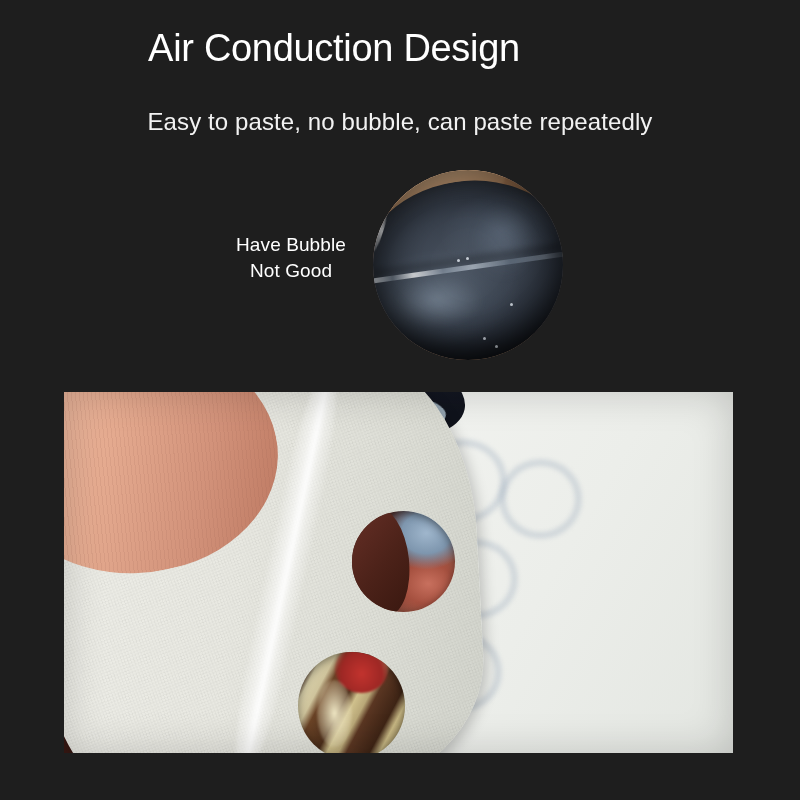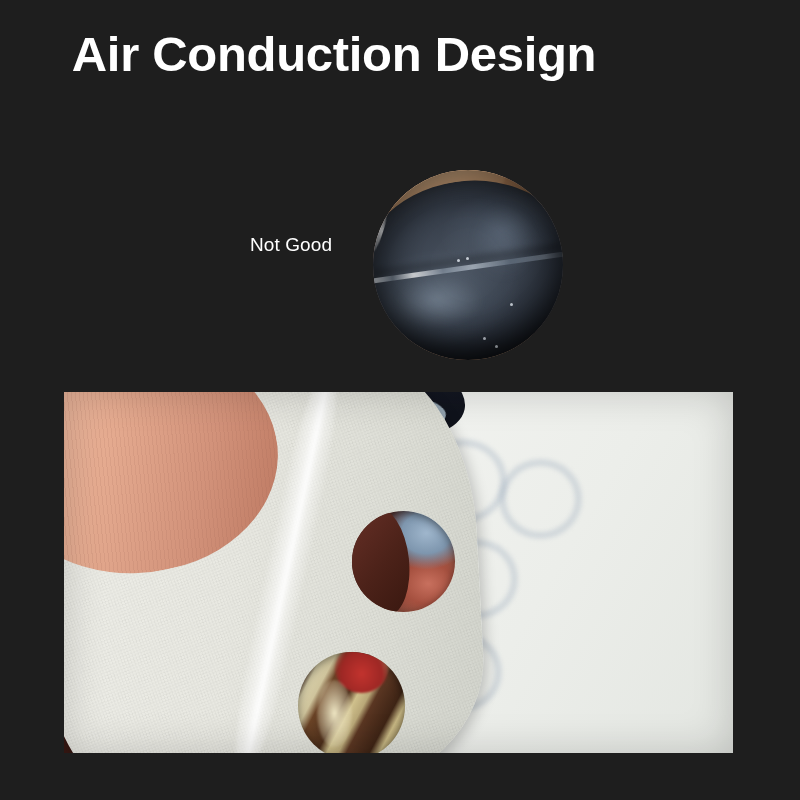--- a/index.html
+++ b/index.html
@@ -22,22 +22,22 @@
   }
 
   
   .headline {
     position: absolute;
     left: 0;
     top: 28px;
     width: 668px;
     text-align: center;
     color: #ffffff;
-    font-size: 49px;
-    font-weight: bold;
+    font-size: 38px;
+    font-weight: normal;
     letter-spacing: -0.3px;
     line-height: 1.1;
     white-space: nowrap;
   }
   .subhead {
     position: absolute;
     left: 0;
     top: 108px;
     width: 800px;
     text-align: center;
@@ -328,22 +328,24 @@
     pointer-events: none;
   }
 </style>
 </head>
 <body style="background: rgb(30, 30, 30);">
 
 <div id="poster" style="background: rgb(30, 30, 30);">
 
   <div class="headline">Air Conduction Design</div>
 
+  <div class="subhead">Easy to paste, no bubble, can paste repeatedly</div>
 
   <div class="caption-block">
+    <div>Have Bubble</div>
     <div>Not Good</div>
   </div>
 
   <div class="circle-photo">
     <div class="cp-layer cp-skin"></div>
     <div class="cp-layer cp-crescent"></div>
     <div class="cp-layer cp-sticker"></div>
     <div class="cp-layer cp-bubble-a"></div>
     <div class="cp-layer cp-bubble-b"></div>
     <div class="cp-layer cp-crease2"></div>

